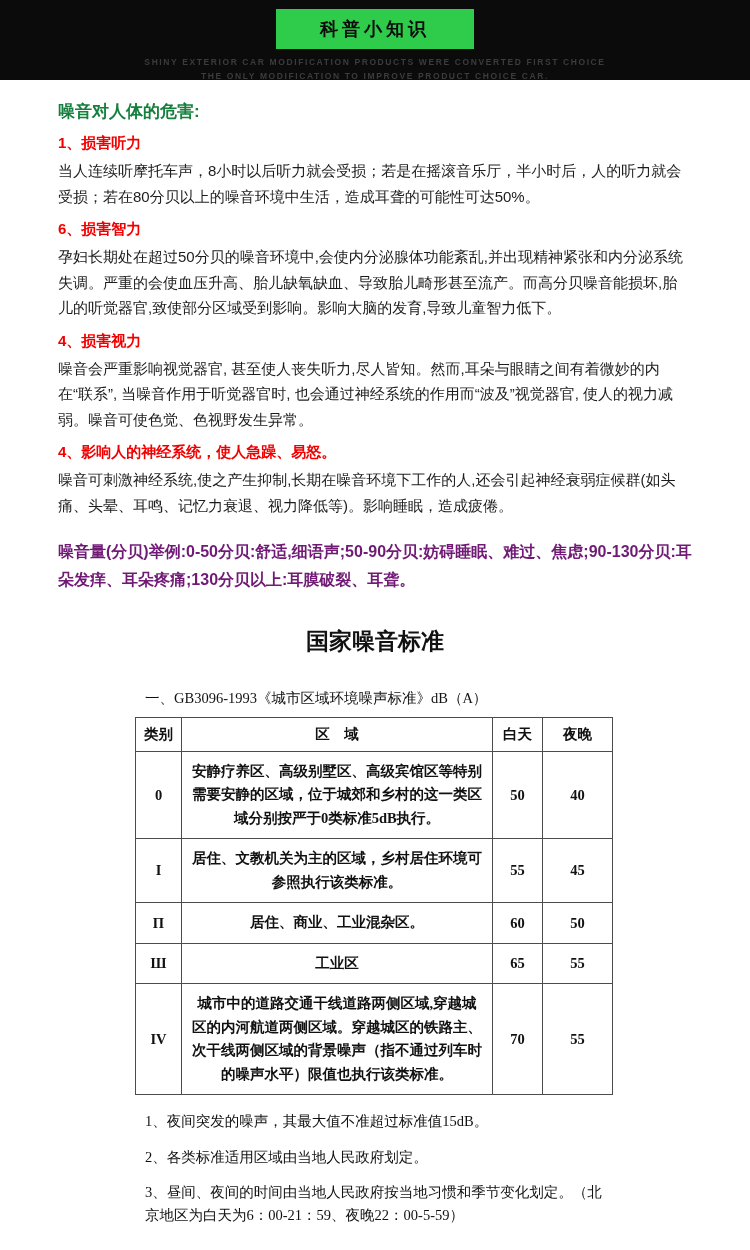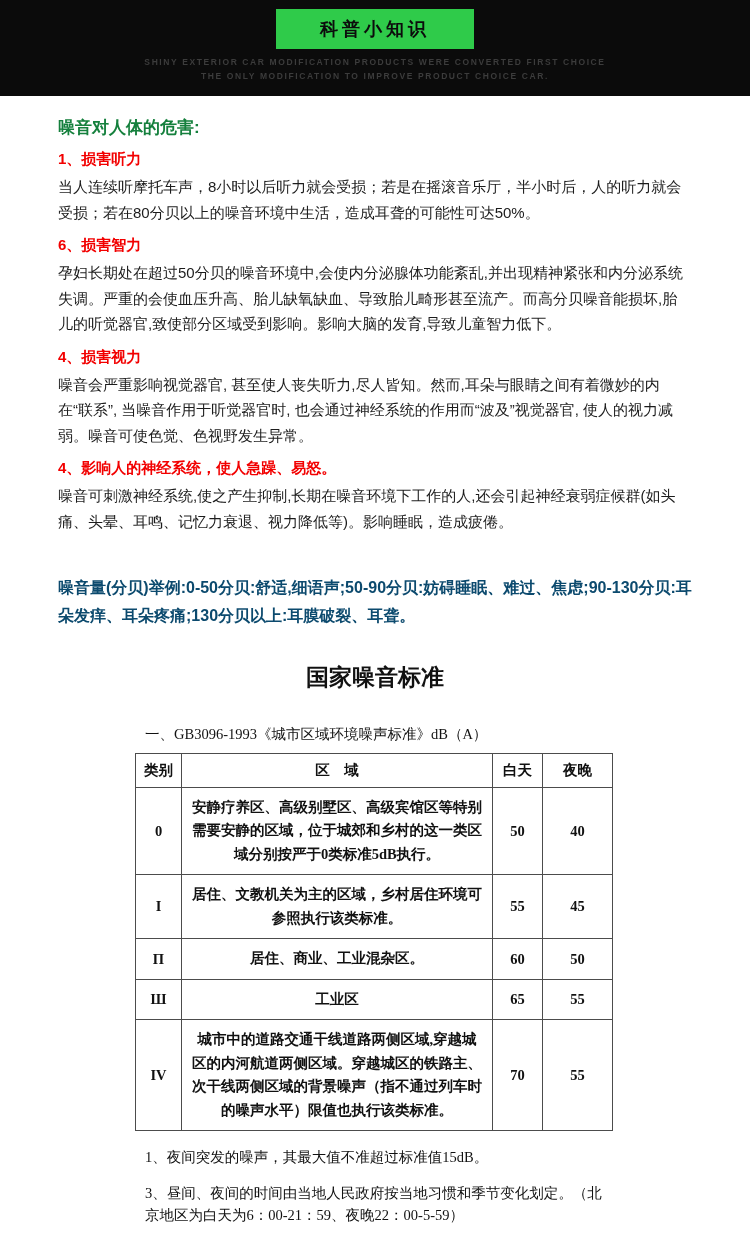--- a/index.html
+++ b/index.html
@@ -1,32 +1,32 @@
 <!DOCTYPE html>
 <html style="--banner-bg: #0b0b0b; --badge-bg: #2fcb4a; --heading-red: #f20000;"><head>
 <meta charset="utf-8">
 <style>
   * { margin: 0; padding: 0; box-sizing: border-box; }
   html, body { background: #ffffff; }
   body { font-family: "Liberation Sans", "DejaVu Sans", sans-serif; }
   .page { width: 750px; min-height: 1250px; margin: 0 auto; background: #ffffff; overflow: hidden; }
 
   
-  .banner { background: var(--banner-bg, #0b0b0b); height: 96px; text-align: center; padding-top: 9px; }
+  .banner { background: var(--banner-bg, #0b0b0b); height: 80px; text-align: center; padding-top: 9px; }
   .badge { display: inline-block; background: var(--badge-bg, #2fcb4a); color: #0c0c0c;
            font-size: 18px; font-weight: bold; letter-spacing: 4px; padding: 8px 44px; }
   .tagline { margin-top: 7px; color: #3c3c3c; font-size: 8.5px; font-weight: bold;
              letter-spacing: 1.6px; line-height: 1.6; }
 
   
   .content { padding: 18px 58px 0 58px; color: #1c1c1c; }
   .article-title { font-size: 17px; font-weight: bold; margin: 2px 0 10px 0; color: #15803d; }
   .sec-heading { color: var(--heading-red, #f20000); font-size: 15px; font-weight: bold; margin: 11px 0 5px 0; }
   .sec-body { font-size: 15px; line-height: 1.7; color: #1c1c1c; }
-  .summary { margin-top: 40px; font-size: 16px; font-weight: bold; line-height: 1.75; color: #0c4a6e; }
+  .summary { margin-top: 20px; font-size: 16px; font-weight: bold; line-height: 1.75; color: #701a75; }
 
   
   .standard-title { text-align: center; font-size: 23px; font-weight: bold; color: #111; margin: 32px 0 32px 0; }
   .table-block { margin-left: 77px; width: 478px; font-family: "Liberation Serif", "DejaVu Serif", serif; color: #111; }
   .caption { font-size: 14.5px; margin: 0 0 9px 10px; }
   table.noise { border-collapse: collapse; width: 100%; table-layout: fixed; }
   table.noise th, table.noise td { border: 1px solid #4c4c4c; font-size: 14.5px; font-weight: bold; }
   table.noise th { padding: 7px 2px; text-align: center; }
   td.cat, td.num { text-align: center; padding: 4px 2px; }
   td.region { text-align: center; padding: 8px 10px; line-height: 1.62; }
@@ -110,19 +110,20 @@
           <td class="cat">IV</td>
           <td class="region">城市中的道路交通干线道路两侧区域,穿越城区的内河航道两侧区域。穿越城区的铁路主、次干线两侧区域的背景噪声（指不通过列车时的噪声水平）限值也执行该类标准。</td>
           <td class="num">70</td>
           <td class="num">55</td>
         </tr>
       </tbody>
         </table>
 
       <div class="notes">
         <div class="note">1、夜间突发的噪声，其最大值不准超过标准值15dB。</div>
+        <div class="note">2、各类标准适用区域由当地人民政府划定。</div>
         <div class="note">3、昼间、夜间的时间由当地人民政府按当地习惯和季节变化划定。（北京地区为白天为6：00-21：59、夜晚22：00-5-59）</div>
 
       </div>
     </div>
   </main>
 
 </div>
 
 </body></html>

